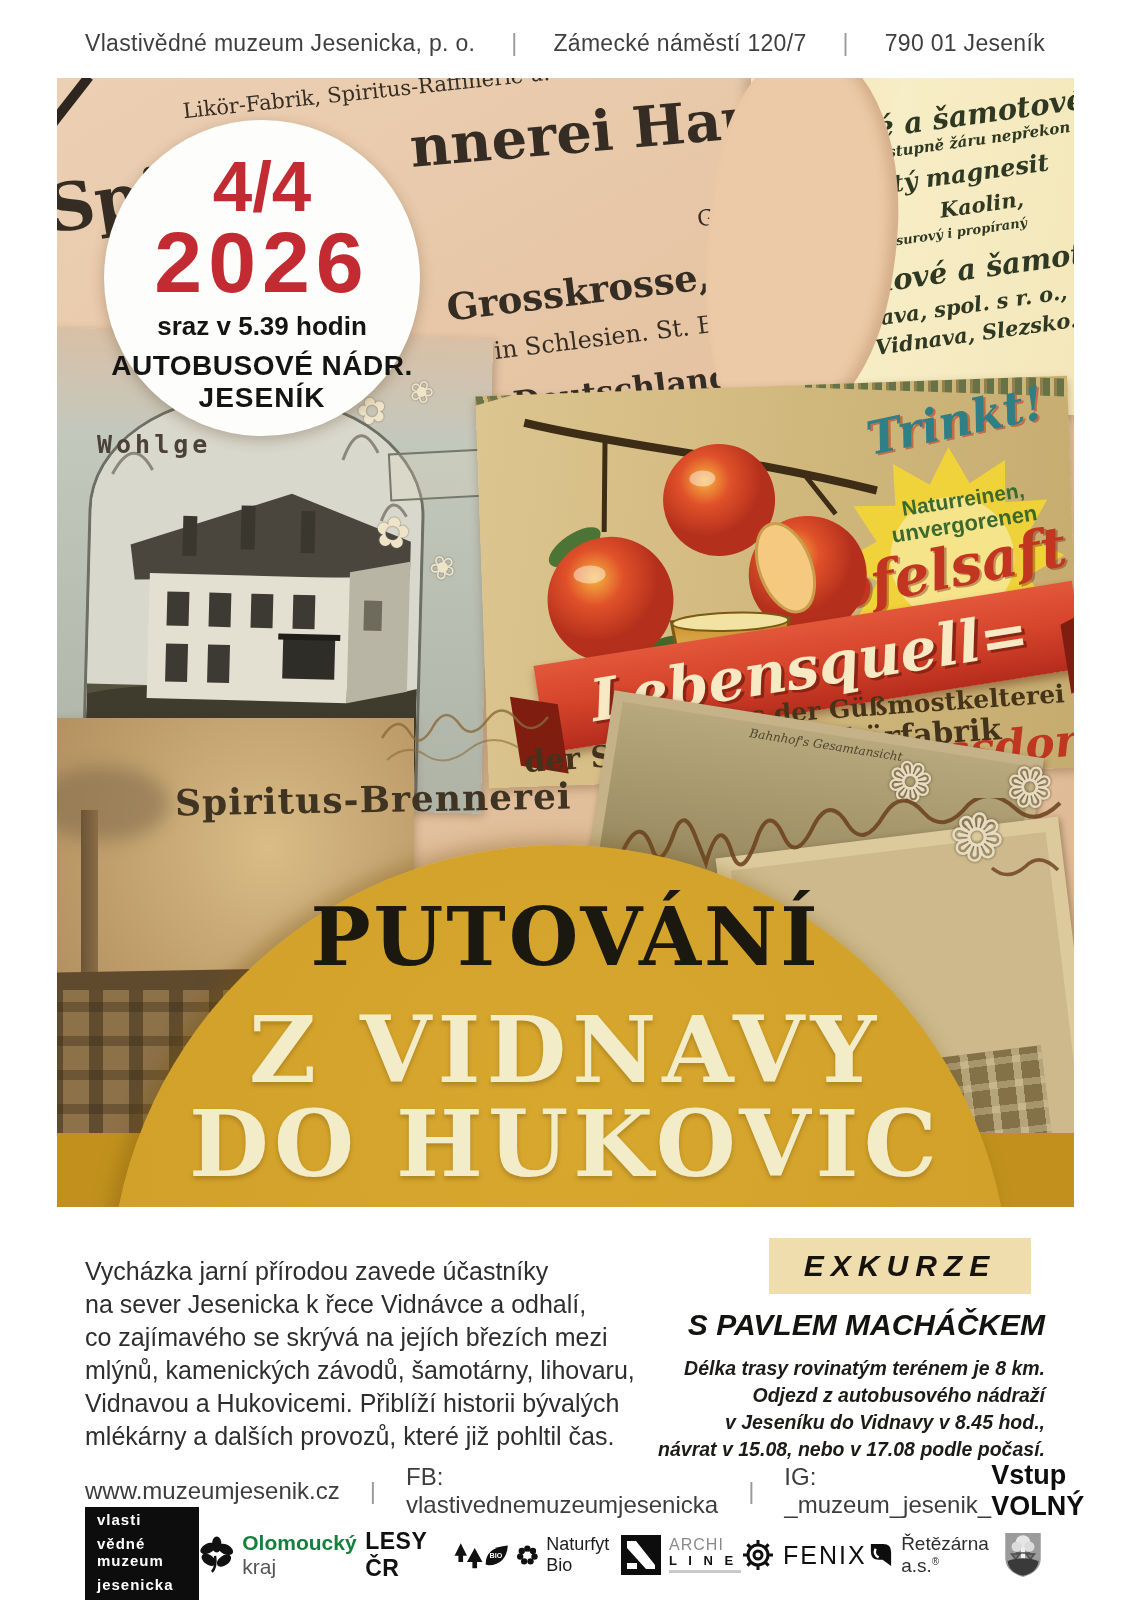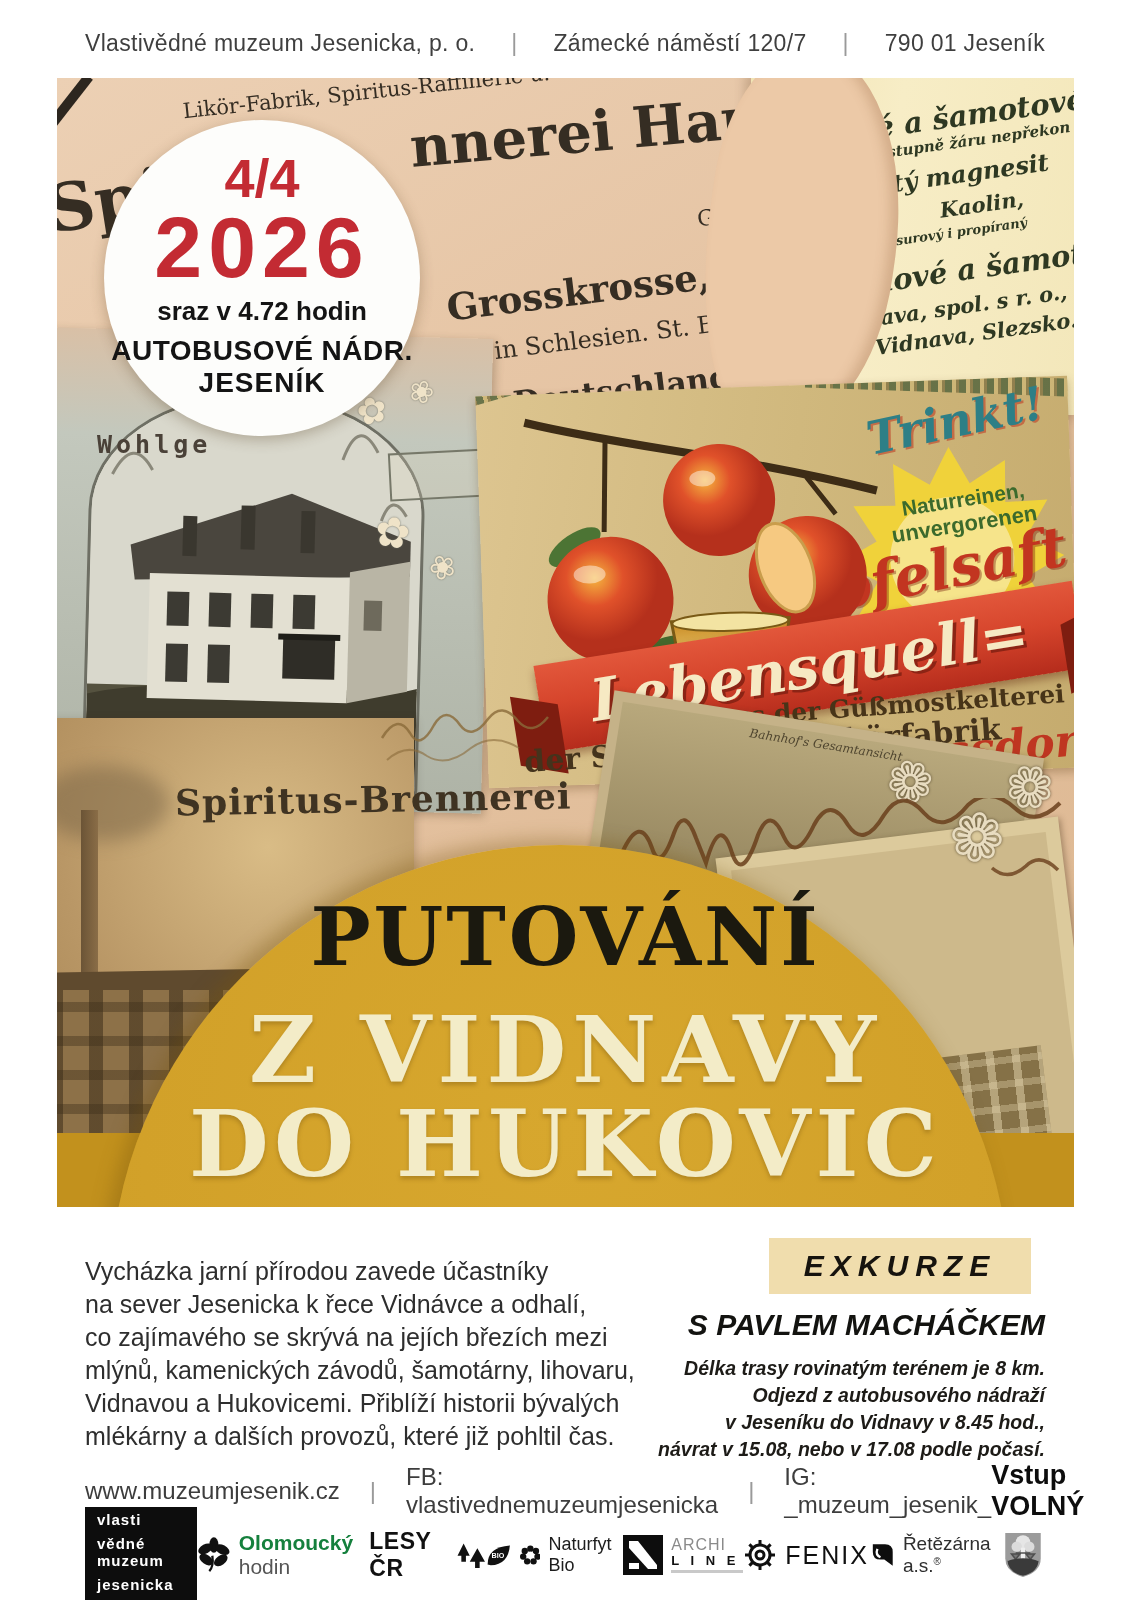--- a/index.html
+++ b/index.html
@@ -144,21 +144,21 @@
                box-shadow:-8px -6px 18px rgba(120,85,15,.35);z-index:11;}
   .title{position:absolute;left:0;width:1017px;text-align:center;font-family:"DejaVu Serif",serif;
          font-weight:bold;z-index:12;}
   .title-1{top:812px;font-size:80px;letter-spacing:3px;color:#1b190f;}
   .title-2{top:918px;font-size:92px;letter-spacing:6px;color:#f3ecc8;text-shadow:0 3px 4px rgba(120,85,15,.4);}
   .title-3{top:1012px;font-size:92px;letter-spacing:5px;color:#f3ecc8;text-shadow:0 3px 4px rgba(120,85,15,.4);}
 
   
   .badge{position:absolute;left:47px;top:42px;width:316px;height:316px;border-radius:50%;background:#fdfdfb;
          z-index:20;display:flex;flex-direction:column;align-items:center;box-shadow:0 4px 14px rgba(80,55,25,.3);}
-  .badge .day{margin-top:34px;font-size:54px;font-weight:bold;color:#c32b33;line-height:.92;}
+  .badge .day{margin-top:34px;font-size:71px;font-weight:bold;color:#c32b33;line-height:.92;}
   .badge .year{font-size:86px;font-weight:bold;color:#c32b33;letter-spacing:6px;line-height:1.0;}
   .badge .meet{margin-top:6px;font-size:26px;font-weight:bold;color:#141414;}
   .badge .pl1{margin-top:8px;font-size:28px;font-weight:bold;color:#141414;letter-spacing:.5px;}
   .badge .pl2{font-size:28px;font-weight:bold;color:#141414;letter-spacing:1px;}
 
   
   .desc{position:absolute;left:85px;top:1255px;width:600px;font-size:25px;line-height:33px;color:#2e2e2e;}
   .right-col{position:absolute;left:640px;top:1236px;width:405px;font-style:italic;}
   .exk-box{width:262px;height:56px;margin:2px 14px 0 auto;background:#f0ddad;display:flex;
            align-items:center;justify-content:center;}
@@ -353,21 +353,21 @@
 
     <div class="gold-band"></div>
     <div class="gold-circle"></div>
     <div class="title title-1">PUTOVÁNÍ</div>
     <div class="title title-2">Z VIDNAVY</div>
     <div class="title title-3">DO HUKOVIC</div>
 
     <div class="badge">
       <div class="day">4/4</div>
       <div class="year">2026</div>
-      <div class="meet">sraz v 4.72 hodin</div>
+      <div class="meet">sraz v 5.39 hodin</div>
       <div class="pl1">AUTOBUSOVÉ NÁDR.</div>
       <div class="pl2">JESENÍK</div>
     </div>
   </div>
 
   <div class="desc">
     <div>Vycházka jarní přírodou zavede účastníky</div>
     <div>na sever Jesenicka k řece Vidnávce a odhalí,</div>
     <div>co zajímavého se skrývá na jejích březích mezi</div>
     <div>mlýnů, kamenických závodů, šamotárny, lihovaru,</div>
@@ -413,21 +413,21 @@
           <ellipse cx="33" cy="16" rx="10" ry="6" transform="rotate(28 33 16)"></ellipse>
           <ellipse cx="31" cy="30" rx="10" ry="6" transform="rotate(-35 31 30)"></ellipse>
           <ellipse cx="12" cy="29" rx="10" ry="6" transform="rotate(35 12 29)"></ellipse>
           <ellipse cx="11" cy="15" rx="10" ry="6" transform="rotate(-28 11 15)"></ellipse>
           <path d="M20,24 q2,14 -4,20" stroke="#111" stroke-width="3" fill="none"></path>
         </g>
       </svg>
       <div class="olk-text">
         <b>Olomoucký</b>
         <span> </span>
-        <span>hodin</span>
+        <span>kraj</span>
       </div>
     </div>
 
     <div class="logo">
       <span class="lesy-text">LESY ČR</span>
       <svg width="40" height="34" viewBox="0 0 40 34">
         <polygon fill="#111" points="10,2 18,18 13,18 13,26 7,26 7,18 2,18"></polygon>
         <polygon fill="#111" points="28,8 38,26 31,26 31,34 25,34 25,26 18,26"></polygon>
       </svg>
     </div>

